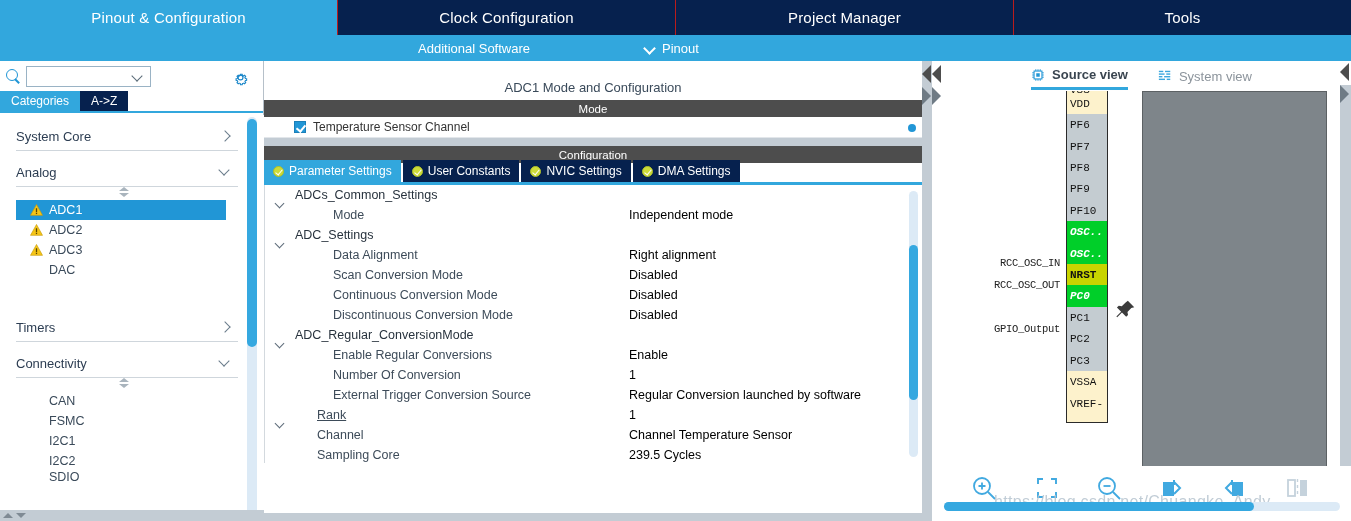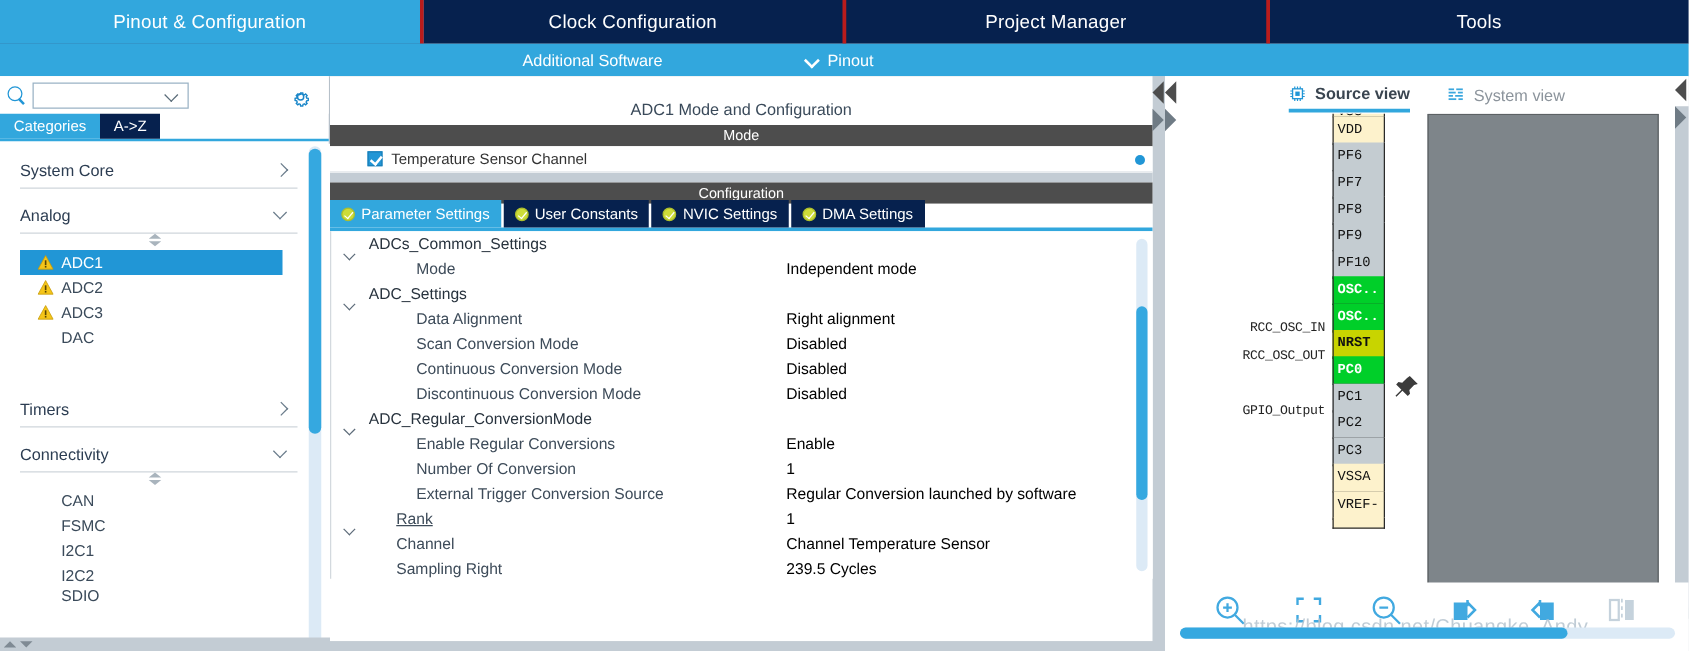--- a/index.html
+++ b/index.html
@@ -11,21 +11,21 @@
     color: #333;
     -webkit-font-smoothing: antialiased;
   }
   #app { position:relative; width:1351px; height:521px; overflow:hidden; }
 
   
   .topbar { display:flex; height:35px; width:1351px; background:#06214e; }
   .top-tab {
     flex:1 1 0; display:flex; align-items:center; justify-content:center;
     color:#ffffff; font-size:15px; letter-spacing:.2px;
-    border-right:3px solid #b91c1c; cursor:default;
+    border-right:1px solid #b91c1c; cursor:default;
   }
   .top-tab:last-child { border-right:none; }
   .top-tab.active { background:#32a7dd; color:#ffffff; }
 
   
   .subbar {
     height:26px; width:1351px; background:#32a7dd; display:flex; align-items:center;
     color:#ffffff; font-size:13px; position:relative;
   }
   .subbar .sb-item { position:absolute; display:flex; align-items:center; gap:6px; }
@@ -168,21 +168,21 @@
                background:#fff; overflow:hidden;}
   .chip-body { position:absolute; left:210px; top:0; width:185px; height:395px; background:#7e858a;
                border:1px solid #5c6164; }
   .pins { position:absolute; left:134px; top:-6px; width:42px;}
   .pin { width:42px; height:23px; border:1.6px solid #2a2a2a; border-top:none;
          display:flex; align-items:center; padding-left:3px; font-size:11px;
          font-family:"Liberation Mono", monospace; color:#111; margin-top:-1.6px; }
   .pin.first { border-top:1.6px solid #2a2a2a;}
   .pin.power { background:#fdf2cc; }
   .pin.gpio  { background:#c4ccd1; }
-  .pin.green { background:#00cf29; color:#fff; font-weight:bold;}
+  .pin.green { background:#00cf29; color:#fff; font-weight:bold;font-style:italic;}
   .pin.olive { background:#c8d400; color:#111; font-weight:bold;}
   .plabels { position:absolute; left:0; top:0; width:132px; text-align:right;}
   .plabel { position:absolute; right:4px; font-size:10.5px;
             font-family:"Liberation Mono", monospace; color:#222; letter-spacing:-.3px;}
   .pushpin { position:absolute; left:1186px; top:303px; width:22px; height:22px; }
 
   .rp-arrows { position:absolute; left:0; top:0; width:11px; height:120px; }
   .rtri-l { position:absolute; left:0; top:4px; width:0;height:0;
             border-top:9px solid transparent; border-bottom:9px solid transparent;
             border-right:9px solid #4d4d4d;}
@@ -464,21 +464,21 @@
               <span class="pname" style="margin-left:22px">Rank</span>
               <span class="pval">1</span>
             </div>
             <div class="prow lvl3">
               <span class="tw"></span>
               <span class="pname" style="margin-left:22px">Channel</span>
               <span class="pval">Channel Temperature Sensor</span>
             </div>
             <div class="prow lvl3">
               <span class="tw"></span>
-              <span class="pname" style="margin-left:22px">Sampling Right</span>
+              <span class="pname" style="margin-left:22px">Sampling Core</span>
               <span class="pval">239.5 Cycles</span>
             </div>
 
             <div class="cscroll">
               <div class="thumb"></div>
             </div>
           </div>
         </div>
       </div>
 

